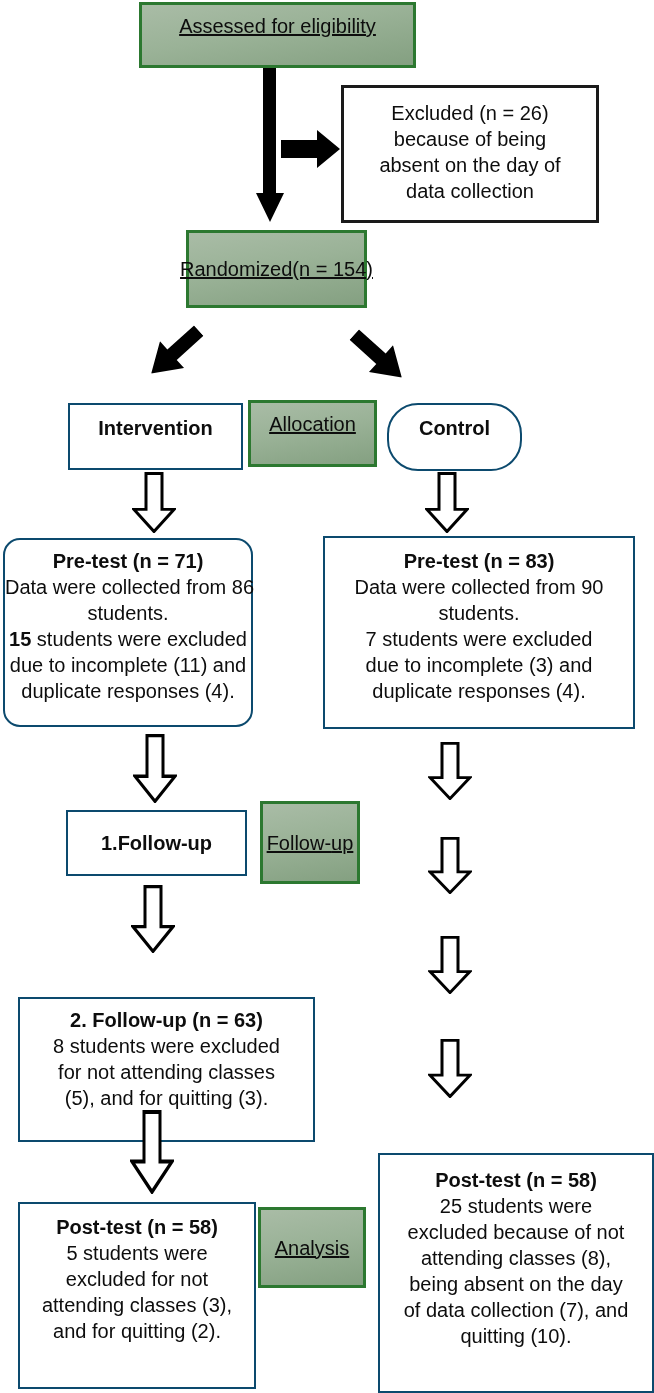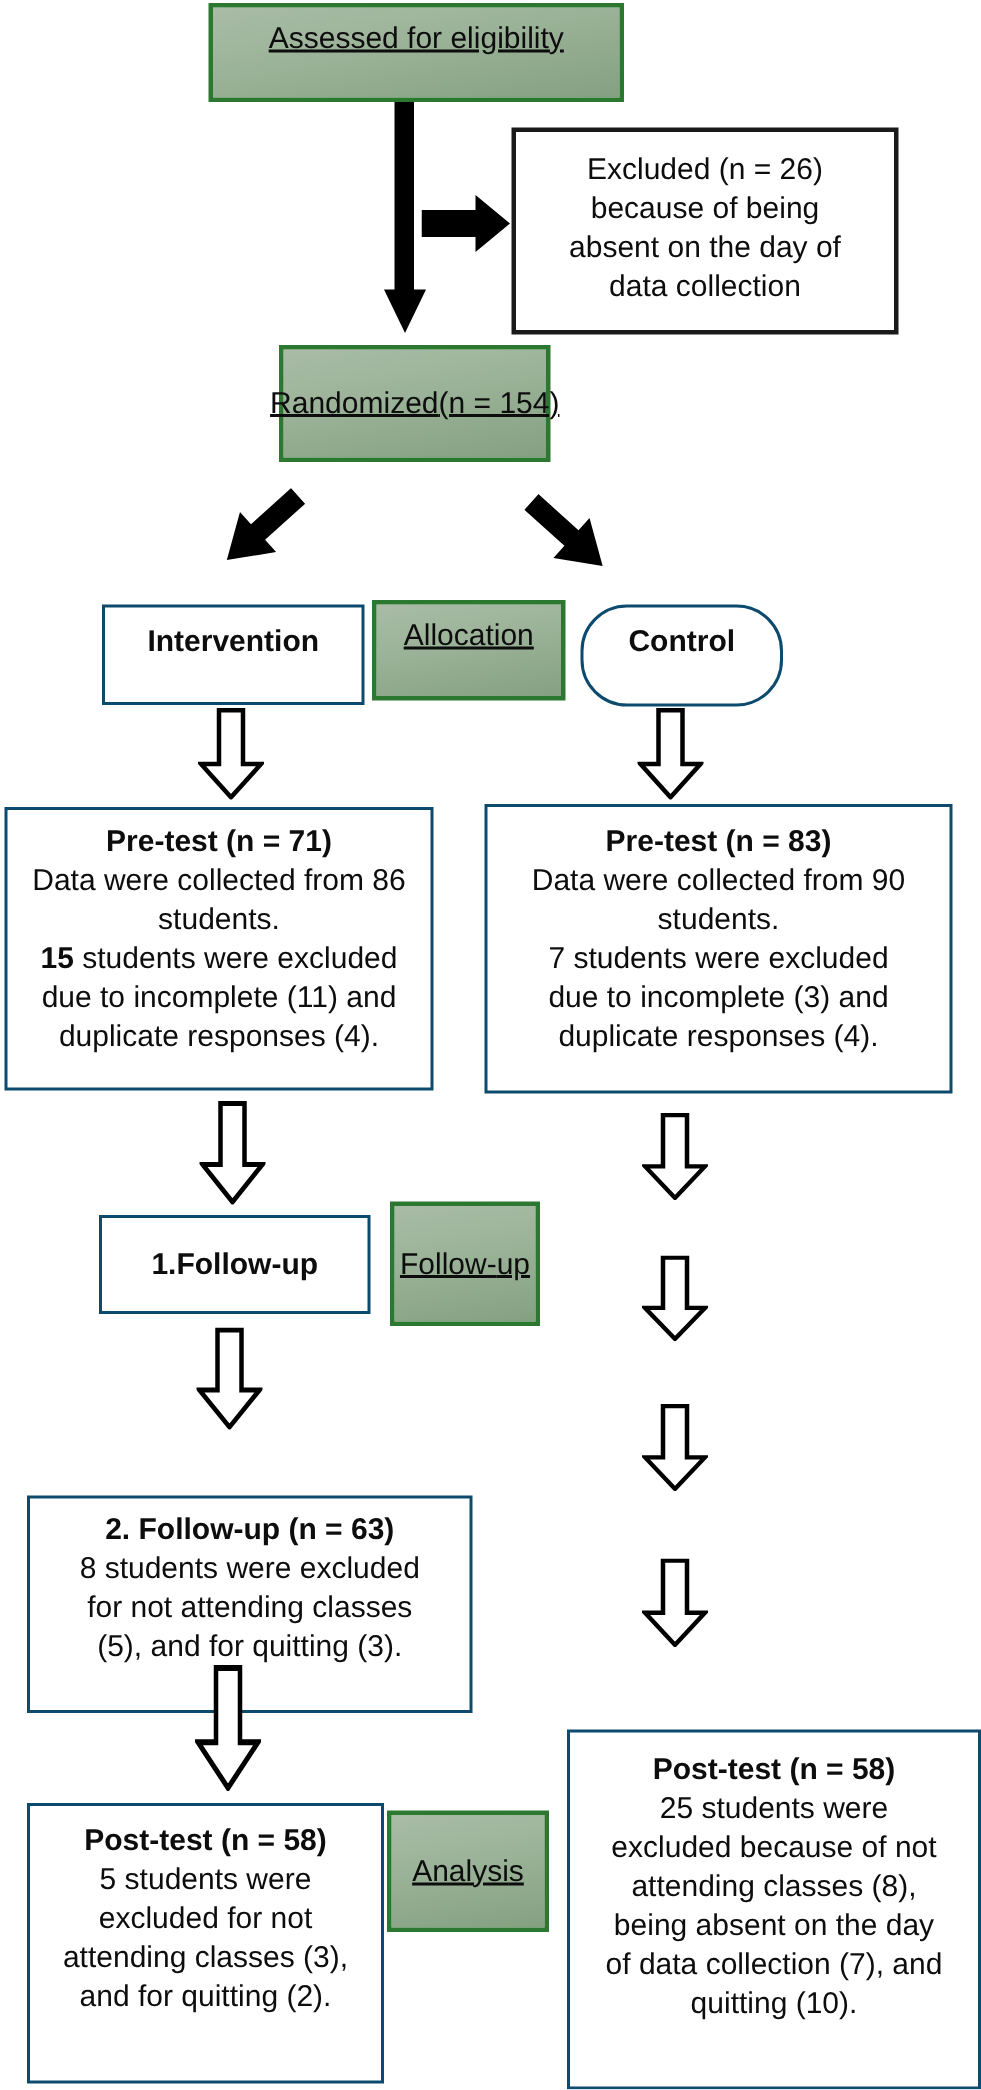--- a/index.html
+++ b/index.html
@@ -66,21 +66,21 @@
     <div class="line">Control</div>
   </div>
 
   <svg class="arrow" style="left:132px;top:472px;" width="44" height="61" viewBox="0 0 44 62" preserveAspectRatio="none">
     <polygon points="14,1.5 30,1.5 30,38 42,38 22,60.5 2,38 14,38" fill="#fff" stroke="#000" stroke-width="3"></polygon>
   </svg>
   <svg class="arrow" style="left:425px;top:472px;" width="44" height="61" viewBox="0 0 44 62" preserveAspectRatio="none">
     <polygon points="14,1.5 30,1.5 30,38 42,38 22,60.5 2,38 14,38" fill="#fff" stroke="#000" stroke-width="3"></polygon>
   </svg>
 
-  <div class="box white" style="left:3px;top:538px;width:286px;height:189px;padding-top:8px;">
+  <div class="box white" style="left:3px;top:538px;width:250px;height:189px;padding-top:8px;border-radius:17px;">
     <div class="line bt">Pre-test (n = 71)</div>
     <div class="line">Data were collected from 86</div>
     <div class="line">students.</div>
     <div class="line"><b>15</b><span> students were excluded</span></div>
     <div class="line">due to incomplete (11) and</div>
     <div class="line">duplicate responses (4).</div>
   </div>
 
   <div class="box white" style="left:323px;top:536px;width:312px;height:193px;padding-top:10px;">
     <div class="line bt">Pre-test (n = 83)</div>

